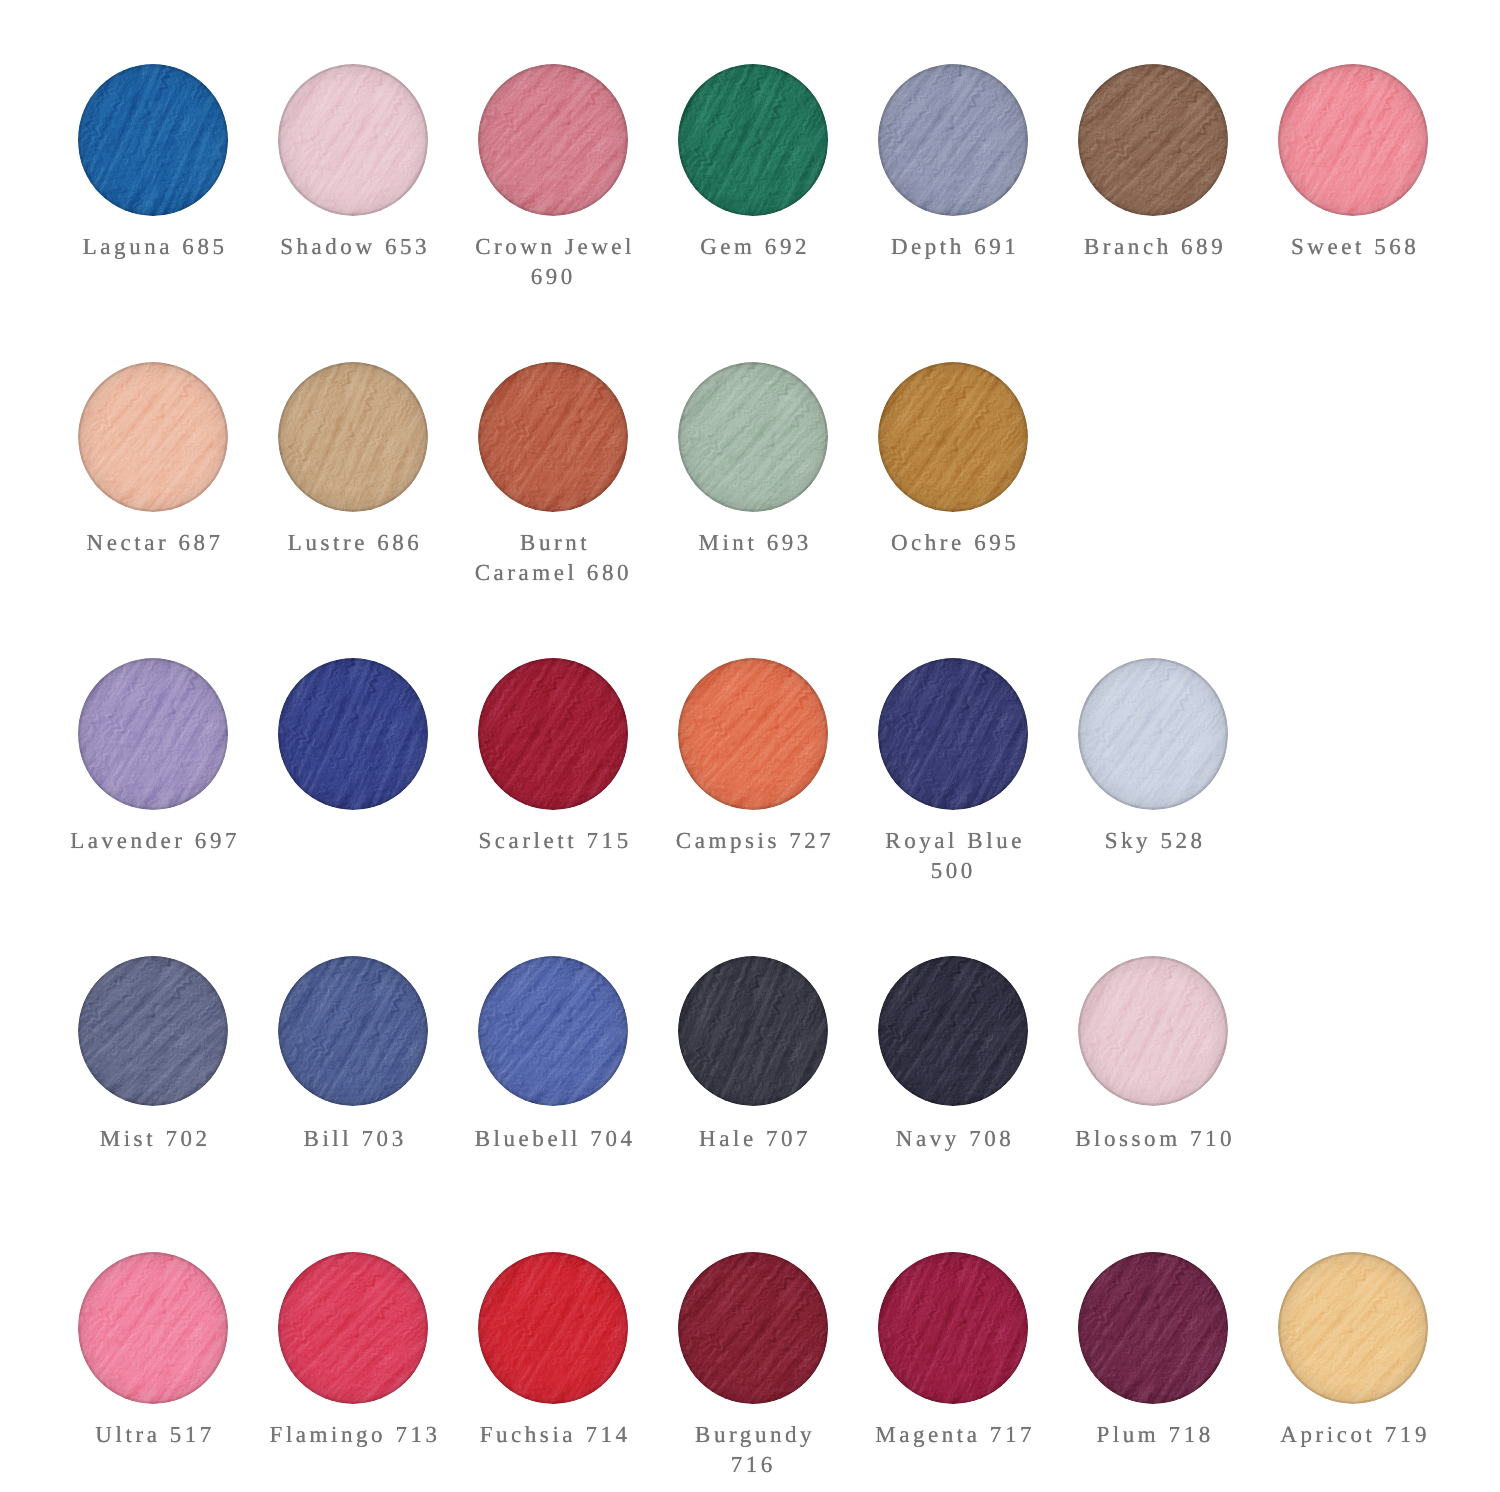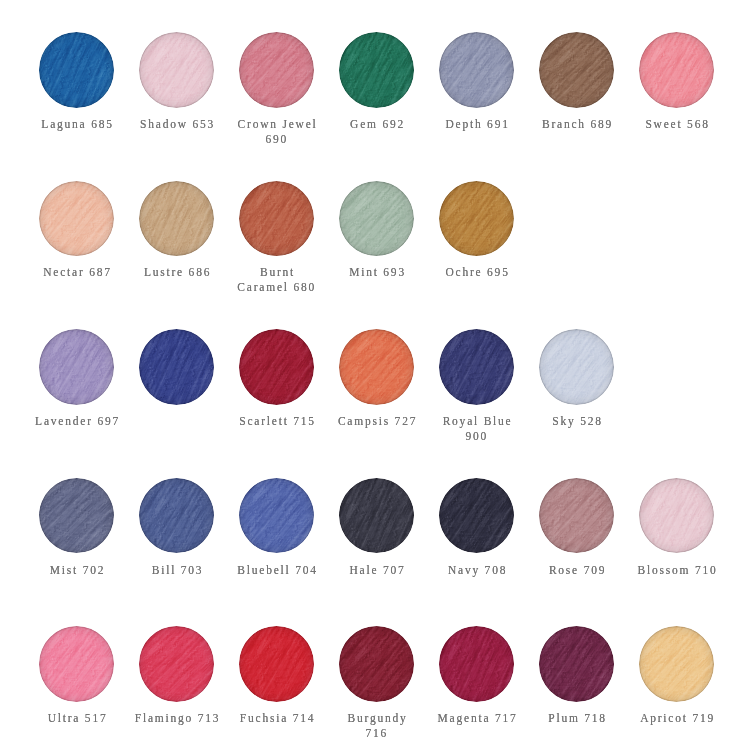--- a/index.html
+++ b/index.html
@@ -276,21 +276,21 @@
     <div class="ball">
       <div class="base" style="background: rgb(57, 61, 117);"></div>
       <div class="tex tl" style="transform: translate(1px, -9px) rotate(-63deg);"></div>
       <div class="tex td" style="transform: translate(1px, -9px) rotate(-63deg);"></div>
       <div class="tex tl3" style="transform: translate(1px, -9px) rotate(-63deg);"></div>
       <div class="tex td3" style="transform: translate(1px, -9px) rotate(-63deg);"></div>
       <div class="tex tl2" style="transform: translate(-9px, 1px) rotate(-5deg);"></div>
       <div class="tex td2" style="transform: translate(-9px, 1px) rotate(-5deg);"></div>
       <div class="sh"></div>
     </div>
-    <div class="label" style="color: rgb(116, 116, 116);">Royal Blue 900</div>
+    <div class="label" style="color: rgb(116, 116, 116);">Royal Blue 500</div>
   </div>
       <div class="cell">
     <div class="ball">
       <div class="base" style="background: rgb(204, 211, 226);"></div>
       <div class="tex tl" style="transform: translate(-3px, 2px) rotate(-54deg);"></div>
       <div class="tex td" style="transform: translate(-3px, 2px) rotate(-54deg);"></div>
       <div class="tex tl3" style="transform: translate(-3px, 2px) rotate(-54deg);"></div>
       <div class="tex td3" style="transform: translate(-3px, 2px) rotate(-54deg);"></div>
       <div class="tex tl2" style="transform: translate(2px, -3px) rotate(4deg);"></div>
       <div class="tex td2" style="transform: translate(2px, -3px) rotate(4deg);"></div>
@@ -360,33 +360,20 @@
       <div class="tex tl3" style="transform: translate(-6px, 0px) rotate(-57deg);"></div>
       <div class="tex td3" style="transform: translate(-6px, 0px) rotate(-57deg);"></div>
       <div class="tex tl2" style="transform: translate(0px, -6px) rotate(1deg);"></div>
       <div class="tex td2" style="transform: translate(0px, -6px) rotate(1deg);"></div>
       <div class="sh"></div>
     </div>
     <div class="label" style="color: rgb(116, 116, 116);">Navy 708</div>
   </div>
       <div class="cell">
     <div class="ball">
-      <div class="base" style="background: rgb(181, 136, 139);"></div>
-      <div class="tex tl" style="transform: translate(7px, -8px) rotate(-48deg);"></div>
-      <div class="tex td" style="transform: translate(7px, -8px) rotate(-48deg);"></div>
-      <div class="tex tl3" style="transform: translate(7px, -8px) rotate(-48deg);"></div>
-      <div class="tex td3" style="transform: translate(7px, -8px) rotate(-48deg);"></div>
-      <div class="tex tl2" style="transform: translate(-8px, 7px) rotate(10deg);"></div>
-      <div class="tex td2" style="transform: translate(-8px, 7px) rotate(10deg);"></div>
-      <div class="sh"></div>
-    </div>
-    <div class="label" style="color: rgb(116, 116, 116);">Rose 709</div>
-  </div>
-      <div class="cell">
-    <div class="ball">
       <div class="base" style="background: rgb(233, 203, 211);"></div>
       <div class="tex tl" style="transform: translate(3px, 3px) rotate(-63deg);"></div>
       <div class="tex td" style="transform: translate(3px, 3px) rotate(-63deg);"></div>
       <div class="tex tl3" style="transform: translate(3px, 3px) rotate(-63deg);"></div>
       <div class="tex td3" style="transform: translate(3px, 3px) rotate(-63deg);"></div>
       <div class="tex tl2" style="transform: translate(3px, 3px) rotate(-5deg);"></div>
       <div class="tex td2" style="transform: translate(3px, 3px) rotate(-5deg);"></div>
       <div class="sh"></div>
     </div>
     <div class="label" style="color: rgb(116, 116, 116);">Blossom 710</div>

